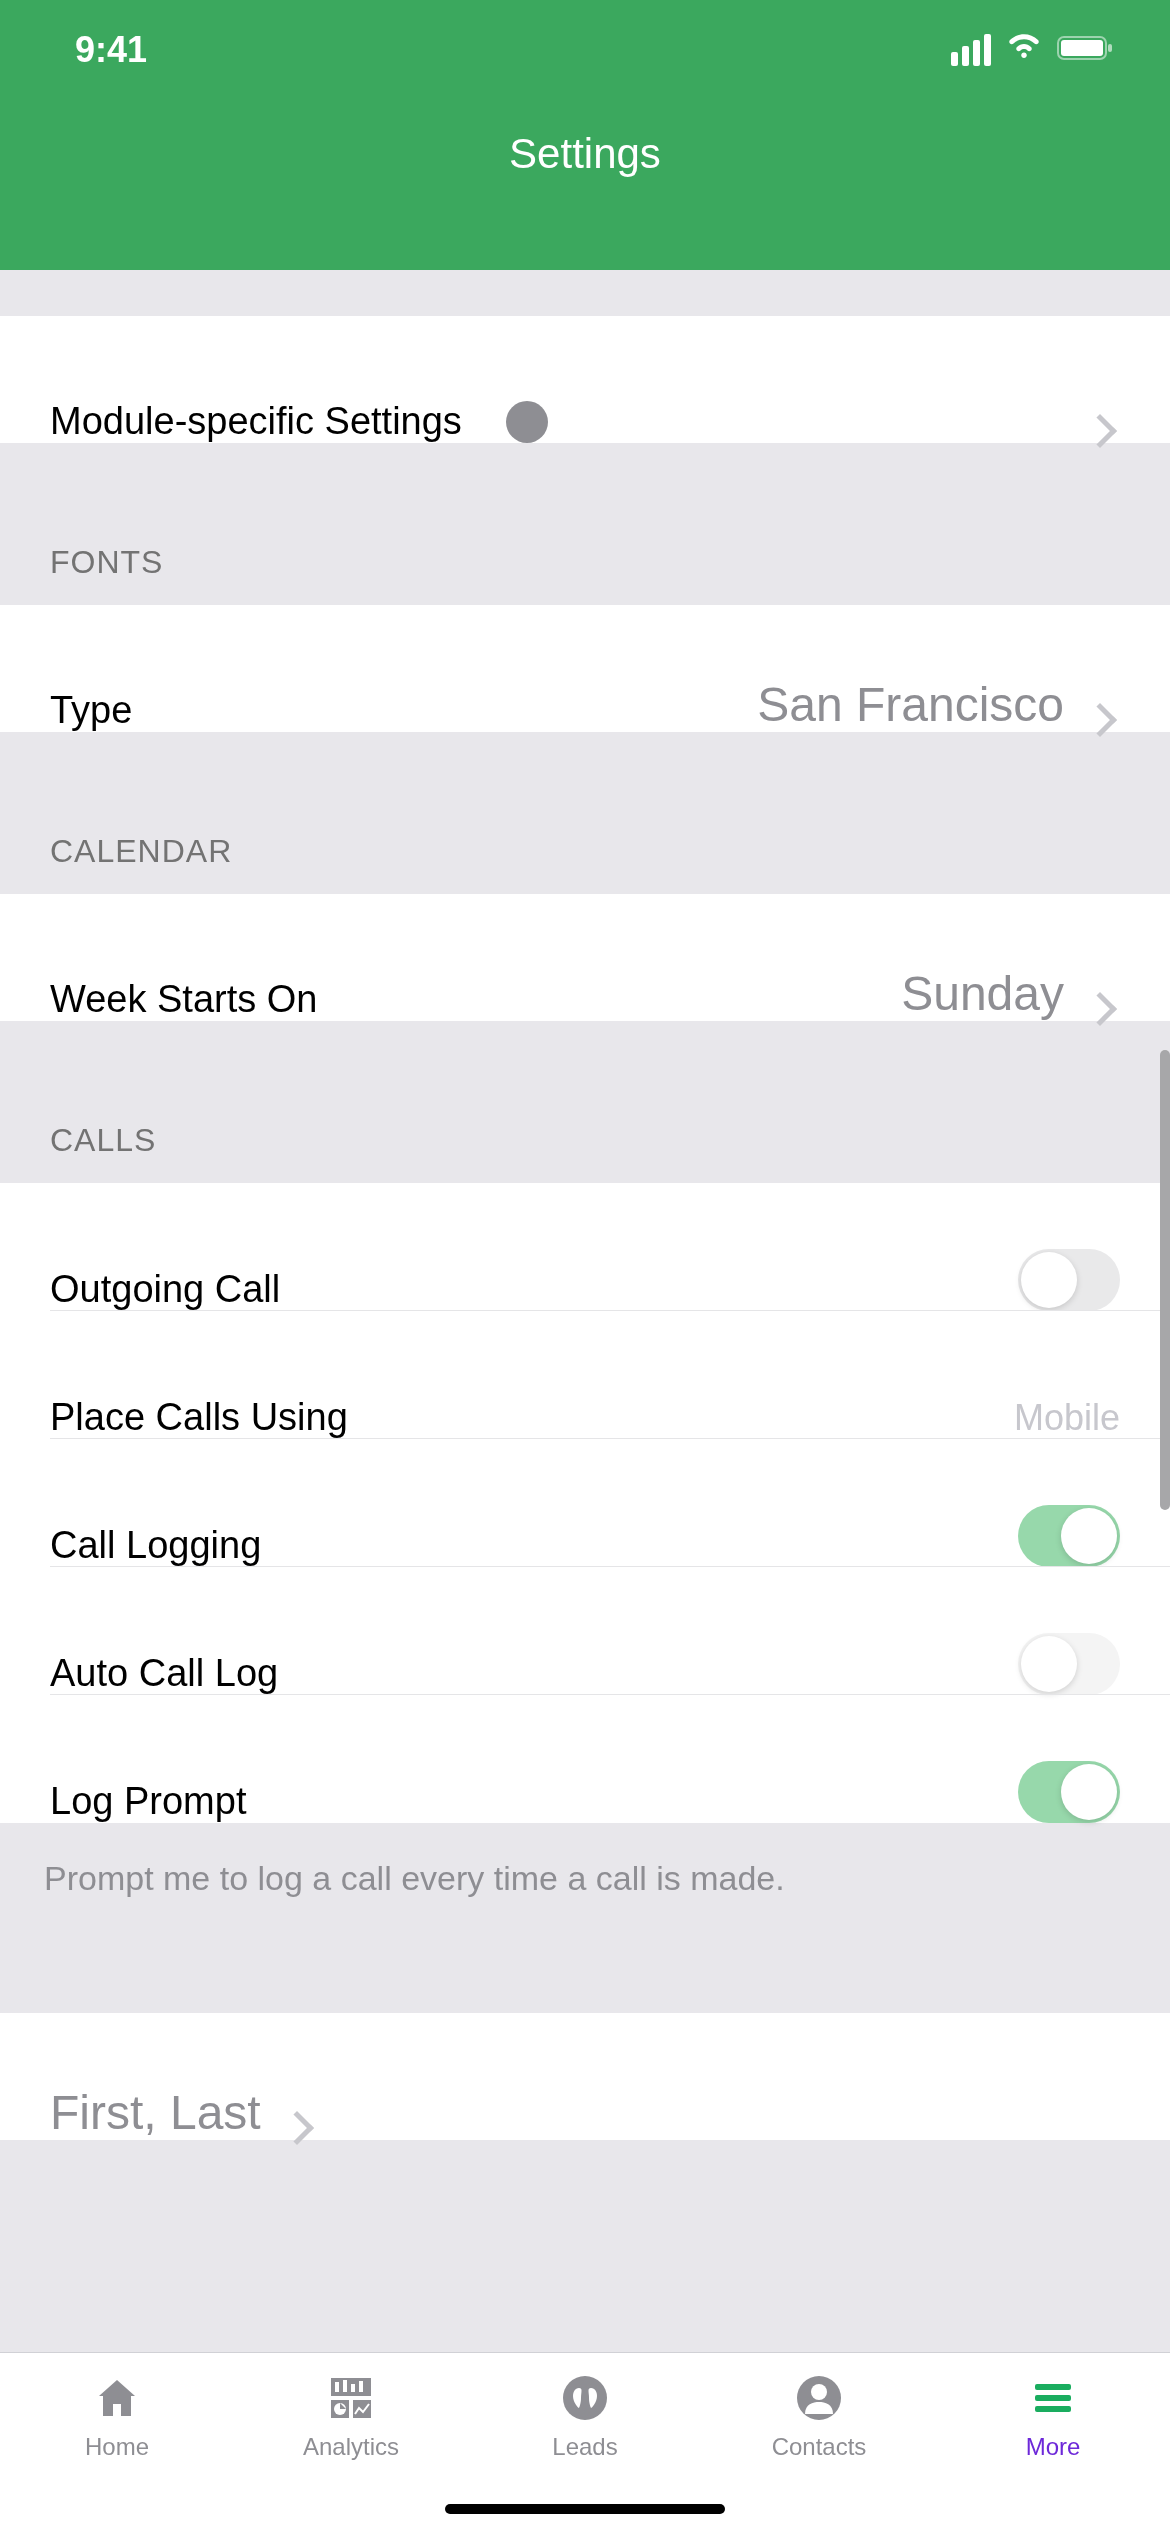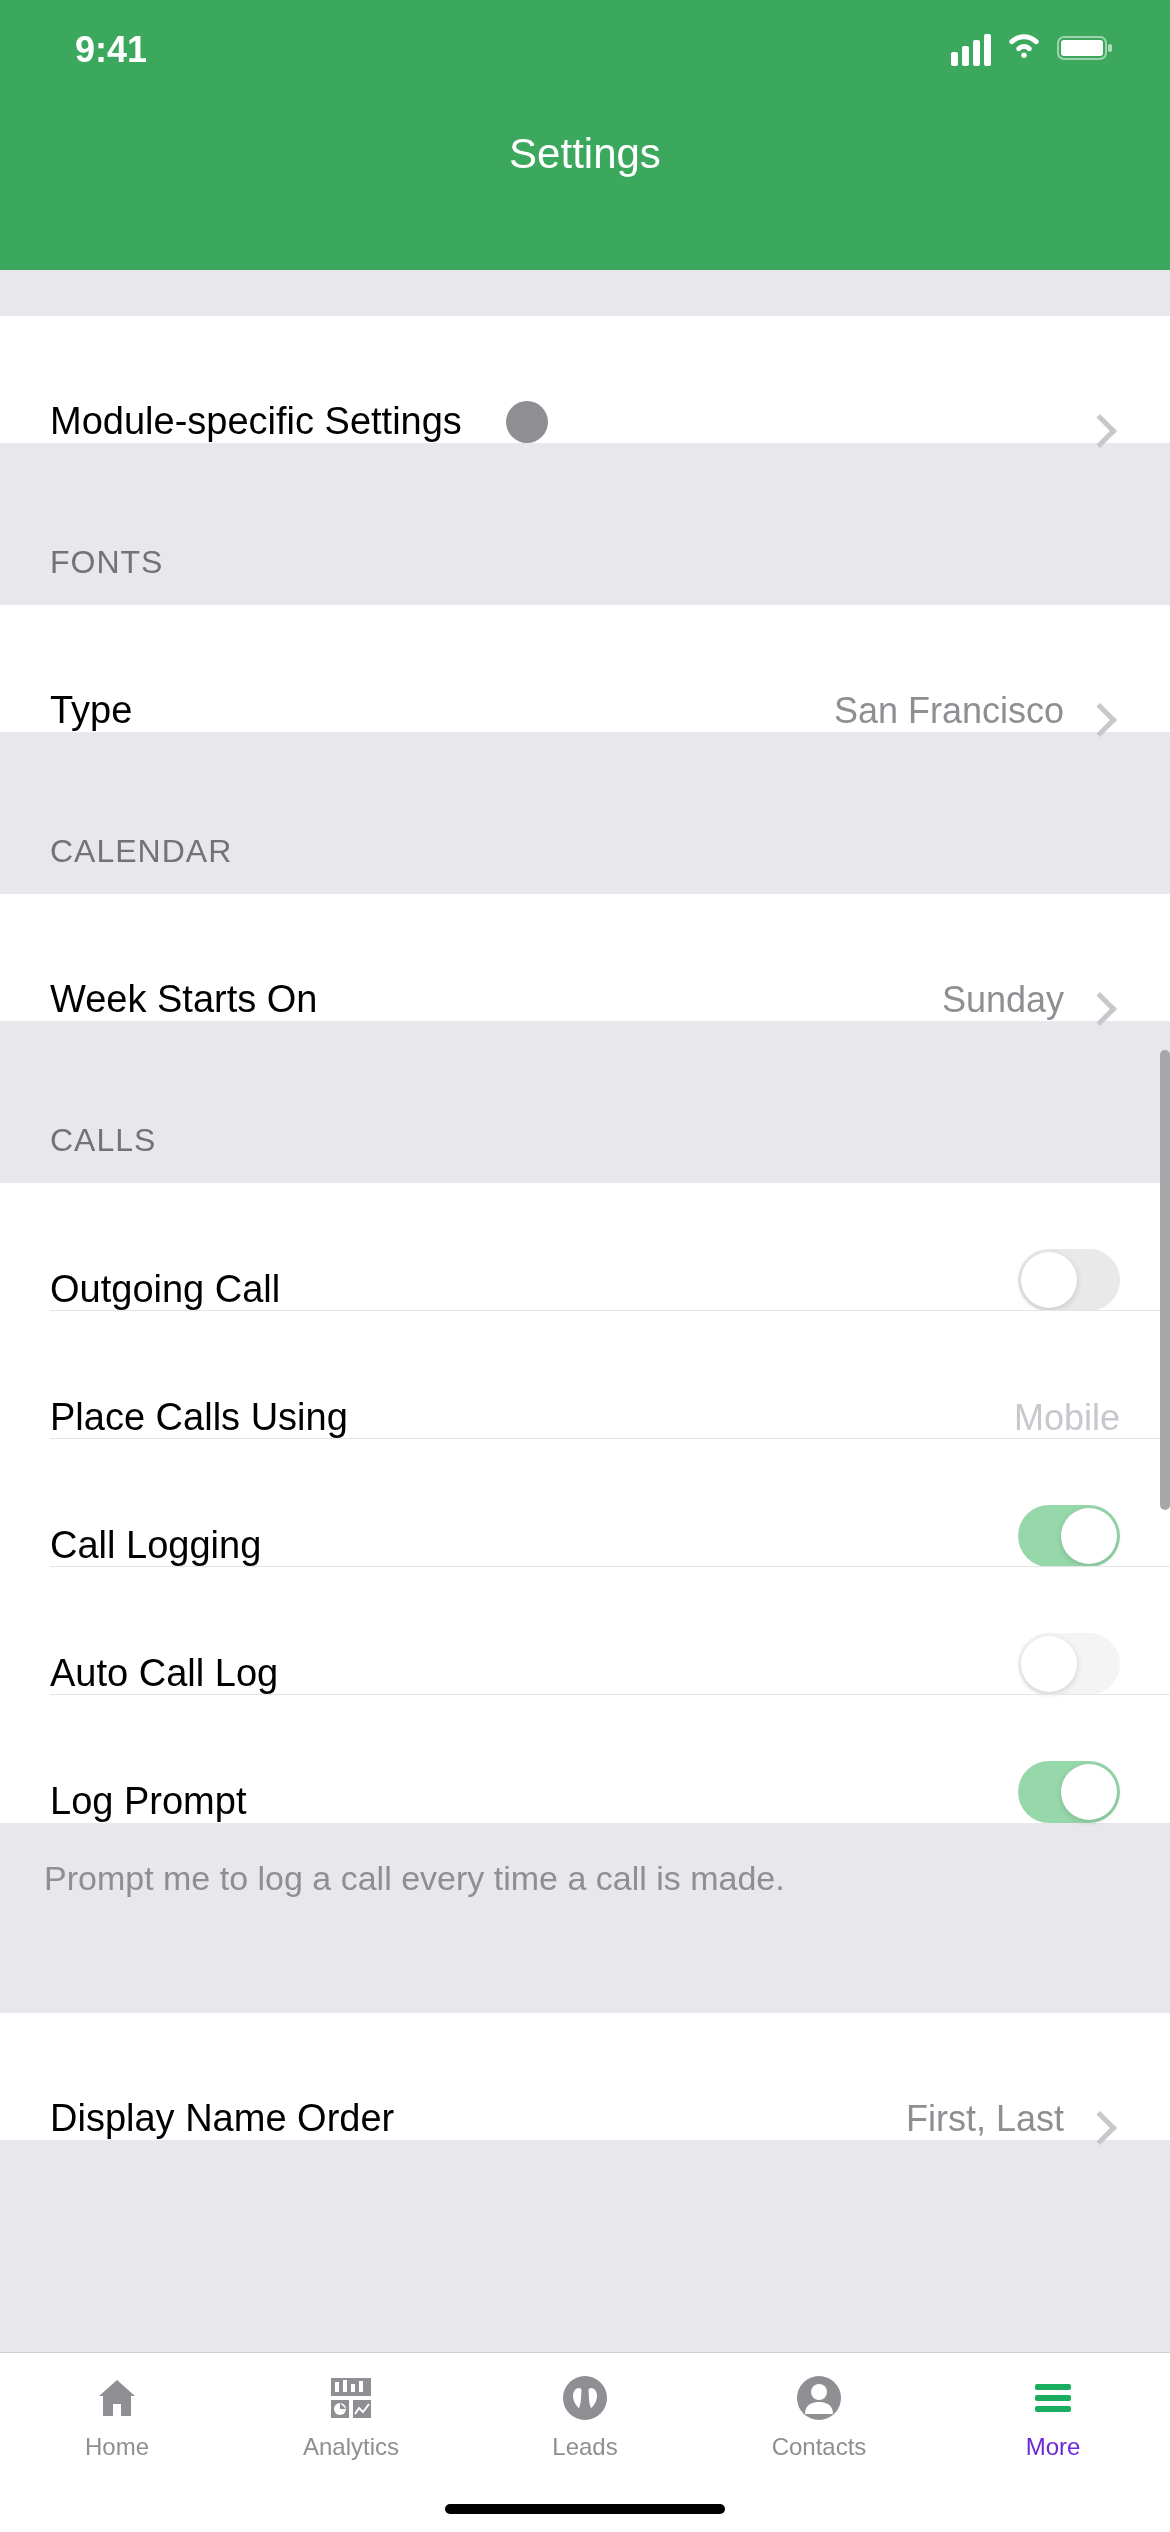--- a/index.html
+++ b/index.html
@@ -60,21 +60,21 @@
       padding: 0 50px;
       min-height: 128px;
       border-bottom: 1px solid #e8e7eb;
     }
     .row-label {
       font-size: 38px;
       color: #000;
       flex: 1;
     }
     .row-value {
-      font-size: 36px;
+      font-size: 48px;
       color: #8e8e93;
       margin-right: 24px;
     }
     .row-value-disabled {
       font-size: 36px;
       color: #c7c7cd;
     }
     .chevron {
       width: 24px;
       height: 24px;
@@ -310,21 +310,20 @@
     <span class="row-label">Log Prompt</span>
     <div class="toggle on">
         <div class="toggle-knob"></div>
       </div>
   </div>
 
   <div class="footer-text">Prompt me to log a call every time a call is made.</div>
   <div class="spacer-before-last"></div>
 
   <div class="row">
-    <span class="row-label">Display Name Order</span>
     <span class="row-value">First, Last</span>
     <div class="chevron"></div>
   </div>
 
   <div class="scroll-indicator"></div>
 </div>
 
 <div class="tab-bar">
   <div class="tab-item">
     <div class="tab-icon">

